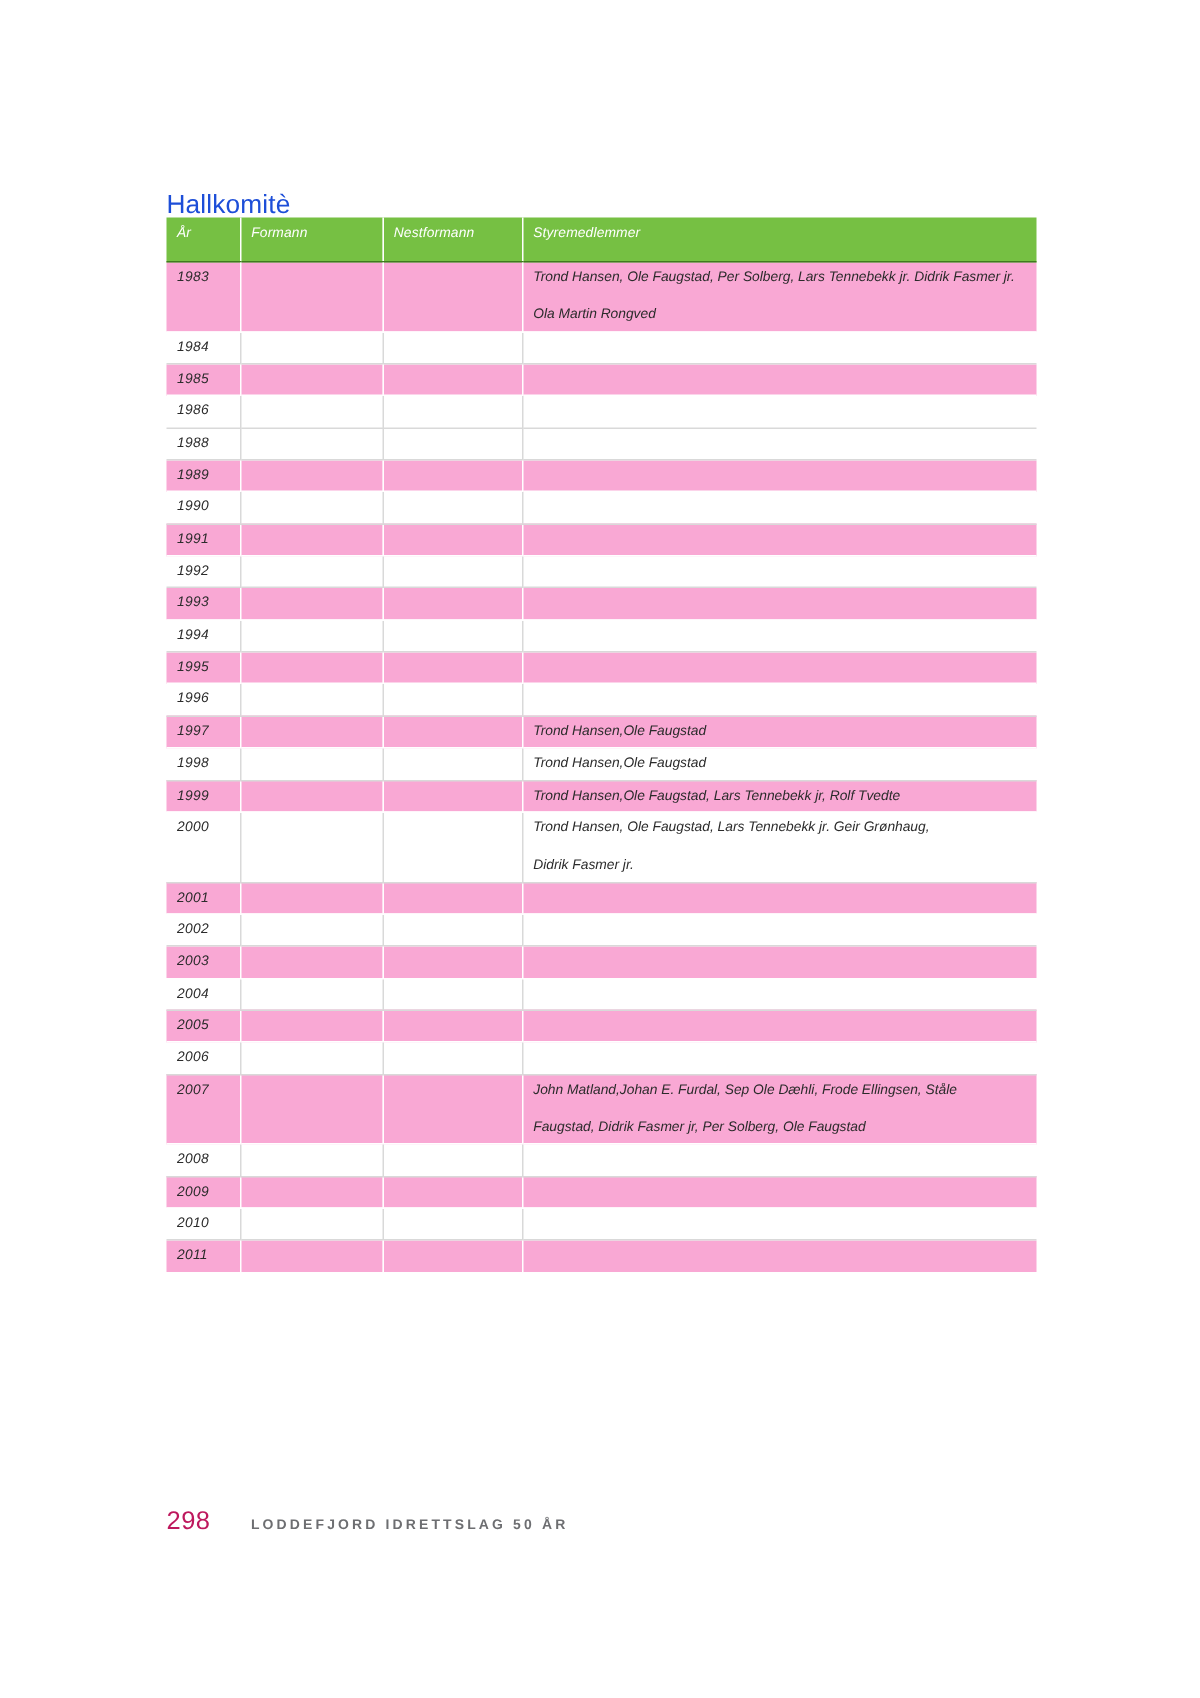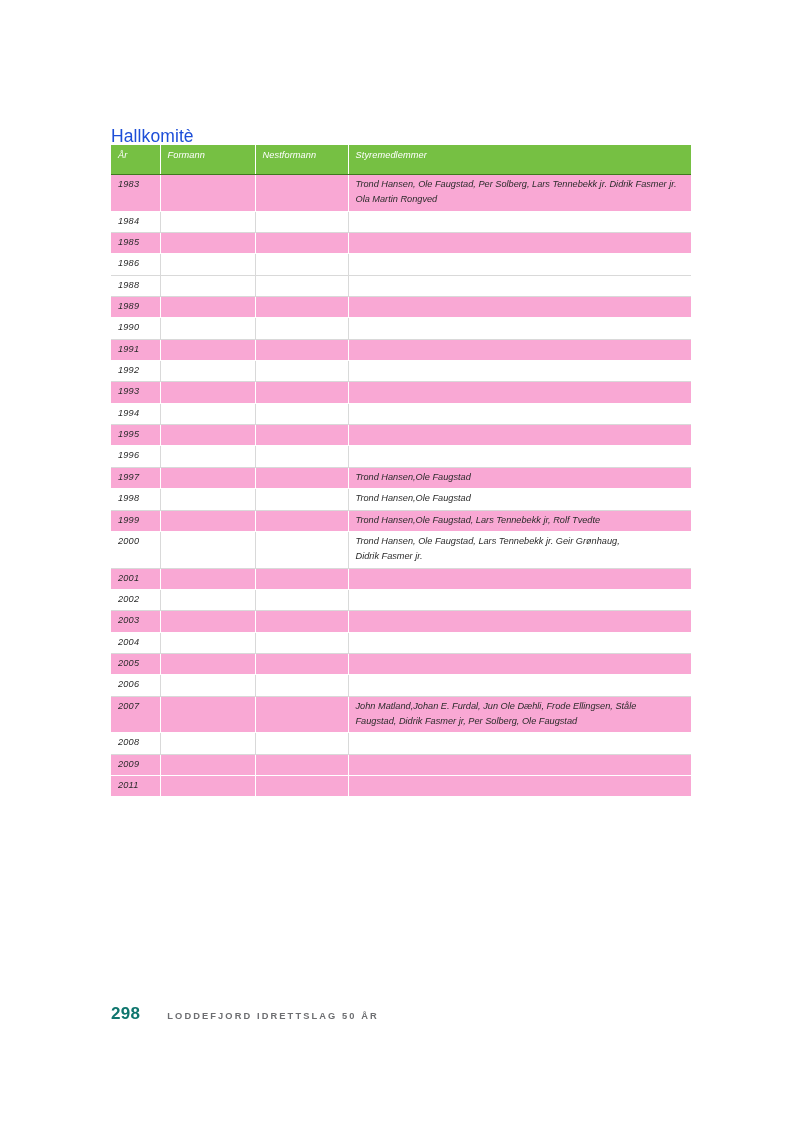--- a/index.html
+++ b/index.html
@@ -74,33 +74,33 @@
 
   tbody tr.tint td { background: #f9a8d4; }
   tbody tr.plain td { background: #ffffff; }
   tbody tr.plain td { border-bottom: 1px solid #d9d9d9; }
   tbody tr.tint td  { border-bottom: 1px solid #ffffff; }
   tbody tr.plain td { border-right: 1px solid #d9d9d9; }
   tbody tr.plain td:last-child { border-right: none; }
 
   tbody tr td.year-cell { letter-spacing: 0.2px; }
   .cell-line { display: block; }
-  .cell-line + .cell-line { margin-top: 2px; }
+  .cell-line + .cell-line { margin-top: 12px; }
 
   .footer {
     position: absolute;
     left: 111px;
     top: 1004px;
     display: flex;
     align-items: baseline;
   }
   .footer-pageno {
     font-size: 17px;
-    font-weight: 700;
-    color: #0f766e;
+    font-weight: 400;
+    color: #be185d;
     letter-spacing: 0.3px;
   }
   .footer-caption {
     margin-left: 27px;
     font-size: 9.3px;
     font-weight: 700;
     color: #6d6e71;
     letter-spacing: 2.1px;
   }
 </style>
@@ -276,32 +276,38 @@
             <td class="year-cell">2006</td>
             <td></td>
             <td></td>
             <td>&nbsp;</td>
           </tr>
           <tr class="tint">
             <td class="year-cell">2007</td>
             <td></td>
             <td></td>
             <td>
-              <span class="cell-line">John Matland,Johan E. Furdal, Jun Ole Dæhli, Frode Ellingsen, Ståle</span>
+              <span class="cell-line">John Matland,Johan E. Furdal, Sep Ole Dæhli, Frode Ellingsen, Ståle</span>
               <span class="cell-line">Faugstad, Didrik Fasmer jr, Per Solberg, Ole Faugstad</span>
             </td>
           </tr>
           <tr class="plain">
             <td class="year-cell">2008</td>
             <td></td>
             <td></td>
             <td>&nbsp;</td>
           </tr>
           <tr class="tint">
             <td class="year-cell">2009</td>
+            <td></td>
+            <td></td>
+            <td>&nbsp;</td>
+          </tr>
+          <tr class="plain">
+            <td class="year-cell">2010</td>
             <td></td>
             <td></td>
             <td>&nbsp;</td>
           </tr>
           <tr class="tint">
             <td class="year-cell">2011</td>
             <td></td>
             <td></td>
             <td>&nbsp;</td>
           </tr>

